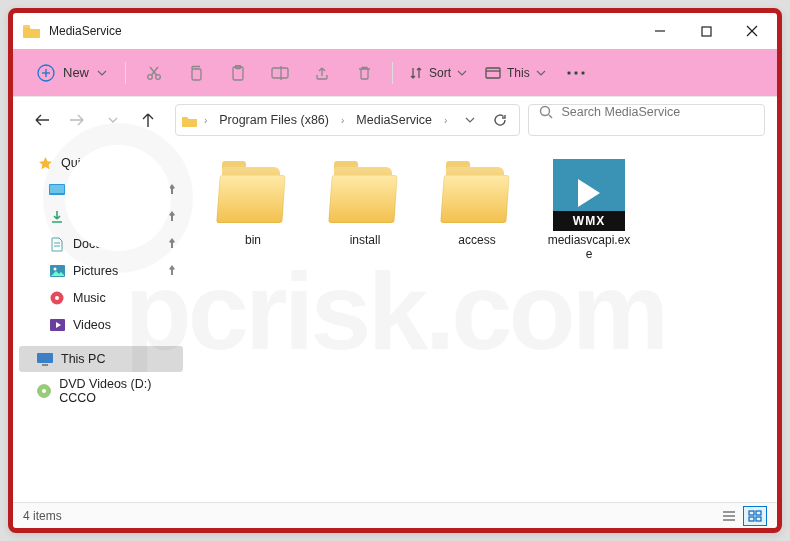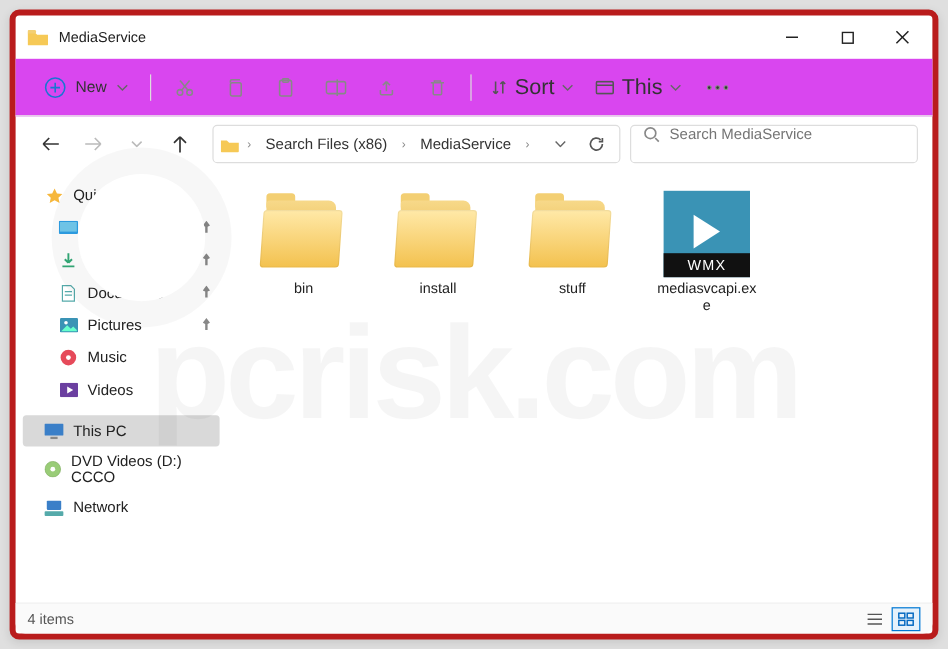--- a/index.html
+++ b/index.html
@@ -12,28 +12,28 @@
 }
 
 
 .titlebar { height: 36px; display: flex; align-items: center; padding: 0 2px 0 10px; }
 .titlebar .folder-ico { width: 18px; height: 14px; margin-right: 8px; }
 .titlebar .title { font-size: 12px; color: #222; }
 .titlebar .spacer { flex: 1; }
 .winbtn { width: 46px; height: 32px; display: flex; align-items: center; justify-content: center; cursor: pointer; border-radius: 4px; }
 
 
-.toolbar { height: 48px; display: flex; align-items: center; padding: 0 14px; gap: 2px; border-bottom: 1px solid #e8e8e8; background:#d946ef; border-radius:0;}
+.toolbar { height: 48px; display: flex; align-items: center; padding: 0 14px; gap: 2px; border-bottom: 1px solid #e8e8e8; background:#f9a8d4; border-radius:0;}
 .newbtn { display: flex; align-items: center; gap: 8px; padding: 6px 10px; border-radius: 4px; cursor: pointer; }
 .newbtn .lbl { font-size: 13px; color: #333; }
 .tbicon { width: 40px; height: 36px; display: flex; align-items: center; justify-content: center; color: #8a8a8a; cursor: pointer; border-radius: 4px; }
 .tbicon svg { stroke: #888; }
 .sep { width: 1px; height: 22px; background: #ddd; margin: 0 6px; }
 .sortview { display: flex; align-items: center; gap: 6px; padding: 4px 8px; cursor: pointer; border-radius: 4px; color:#333;}
-.sortview .lbl { font-size: 18px; color: #333; }
+.sortview .lbl { font-size: 12px; color: #333; }
 
 
 .addressrow { height: 46px; display: flex; align-items: center; padding: 0 12px; gap: 2px; }
 .navbtn { width: 34px; height: 34px; display: flex; align-items: center; justify-content: center; color: #555; cursor: pointer; border-radius:4px;}
 .navbtn.disabled { color: #bbb; cursor: default; }
 .addrbar { flex: 1; display: flex; align-items: center; height: 32px; border: 1px solid #ddd; border-radius: 4px; padding: 0 6px; gap: 4px; margin: 0 6px 0 8px;}
 .addrbar .crumb { font-size: 12.5px; color: #333; padding: 4px 6px; cursor: pointer; border-radius:3px; white-space:nowrap;}
 .addrbar .chev { color: #888; font-size: 10px; padding: 0 2px;}
 .searchbox { width: 240px; height: 32px; border: 1px solid #ddd; border-radius: 4px; display: flex; align-items: flex-start; padding: 0 10px; gap: 8px; }
 .searchbox input { border: none; outline: none; font-size: 12.5px; flex: 1; color:#666; background:transparent;}
@@ -54,21 +54,21 @@
 
 
 .folder-lg { width: 70px; height: 56px; position: relative; }
 .folder-lg .back { position: absolute; left: 4px; top: 0; width: 58px; height: 46px; background: linear-gradient(#f7d98a,#e8b646); border-radius: 3px 6px 3px 3px; }
 .folder-lg .tab { position: absolute; left: 4px; top: -6px; width: 24px; height: 12px; background: #f3cf73; border-radius: 3px 3px 0 0; }
 .folder-lg .front { position: absolute; left: 0; top: 8px; width: 66px; height: 48px; background: linear-gradient(#ffe9a8,#f3c14e); border-radius: 3px; transform: skewX(-4deg); box-shadow: inset 0 0 0 1px rgba(0,0,0,0.05);}
 
 
 .wmx { width: 72px; height: 72px; background: #3a93b5; display: flex; flex-direction: column; align-items: center; justify-content: center; position: relative; }
 .wmx .play { width: 0; height: 0; border-left: 22px solid #fff; border-top: 14px solid transparent; border-bottom: 14px solid transparent; margin-bottom: 4px;}
-.wmx .band { position: absolute; bottom: 0; left: 0; right: 0; height: 20px; background: #111; color: #fff; font-size: 12px; font-weight: 400; display: flex; align-items: center; justify-content: center; letter-spacing: 1px;}
+.wmx .band { position: absolute; bottom: 0; left: 0; right: 0; height: 20px; background: #111; color: #fff; font-size: 12px; font-weight: 700; display: flex; align-items: center; justify-content: center; letter-spacing: 1px;}
 
 
 .statusbar { height: 26px; border-top: 1px solid #e4e4e4; display: flex; align-items: center; padding: 0 10px; font-size: 12px; color: #555; background:#fafafa; border-radius:0 0 8px 8px;}
 .statusbar .spacer { flex: 1; }
 .viewtoggle { width: 24px; height: 20px; display: flex; align-items: center; justify-content: center; border: 1px solid transparent; cursor: pointer; margin-left: 2px;}
 .viewtoggle.active { border-color: #0078d4; background: #e5f1fb; }
 
 
 .watermark { position: absolute; left: 0; right: 0; top: 0; bottom: 0; pointer-events: none; display: flex; align-items: center; justify-content: center; }
 .watermark span { font-size: 110px; font-weight: 700; color: rgba(0,0,0,0.04); letter-spacing: -4px; transform: translateY(40px);}
@@ -210,21 +210,21 @@
         </svg>
       </div>
 
     <div class="addrbar">
       <span class="sico">
           <svg width="16" height="13">
             <path d="M1 3 h4 l2 2 h8 v7 a1 1 0 0 1 -1 1 H1 a1 1 0 0 1 -1 -1 V3z" fill="#f6c956"></path>
           </svg>
         </span>
       <span class="chev">›</span>
-      <span class="crumb">Search Files (x86)</span>
+      <span class="crumb">Program Files (x86)</span>
       <span class="chev">›</span>
       <span class="crumb">MediaService</span>
       <span class="chev">›</span>
       <span style="flex:1"></span>
       <span class="navbtn" style="width:26px;height:26px">
           <svg width="10" height="6">
             <path d="M1 1 L5 5 L9 1" fill="none" stroke="#666" stroke-width="1.2"></path>
           </svg>
         </span>
       <span class="navbtn" style="width:26px;height:26px">
@@ -340,29 +340,20 @@
         </div>
       <div class="shead" style="margin-top:6px">
           <span class="sico">
             <svg width="14" height="14">
               <circle cx="7" cy="7" r="6.5" fill="#9c7" stroke="#7a5" stroke-width="0.5"></circle>
               <circle cx="7" cy="7" r="2" fill="#fff"></circle>
             </svg>
           </span>
           <span>DVD Videos (D:) CCCO</span>
         </div>
-      <div class="shead" style="margin-top:6px">
-          <span class="sico">
-            <svg width="16" height="13">
-              <rect width="12" height="8" x="2" rx="1" fill="#3a7fc8"></rect>
-              <rect x="0" y="9" width="16" height="4" rx="1" fill="#5aa"></rect>
-            </svg>
-          </span>
-          <span>Network</span>
-        </div>
     </div>
 
     <div class="content">
       <div class="item">
         <div class="iconwrap">
             <div class="folder-lg">
               <div class="tab"></div>
               <div class="back"></div>
               <div class="front"></div>
             </div>
@@ -380,21 +371,21 @@
         <div class="name">install</div>
       </div>
       <div class="item">
         <div class="iconwrap">
             <div class="folder-lg">
               <div class="tab"></div>
               <div class="back"></div>
               <div class="front"></div>
             </div>
           </div>
-        <div class="name">stuff</div>
+        <div class="name">access</div>
       </div>
       <div class="item">
         <div class="iconwrap">
             <div class="wmx">
               <div class="play"></div>
               <div class="band">WMX</div>
             </div>
           </div>
         <div class="name">mediasvcapi.exe</div>
       </div>

